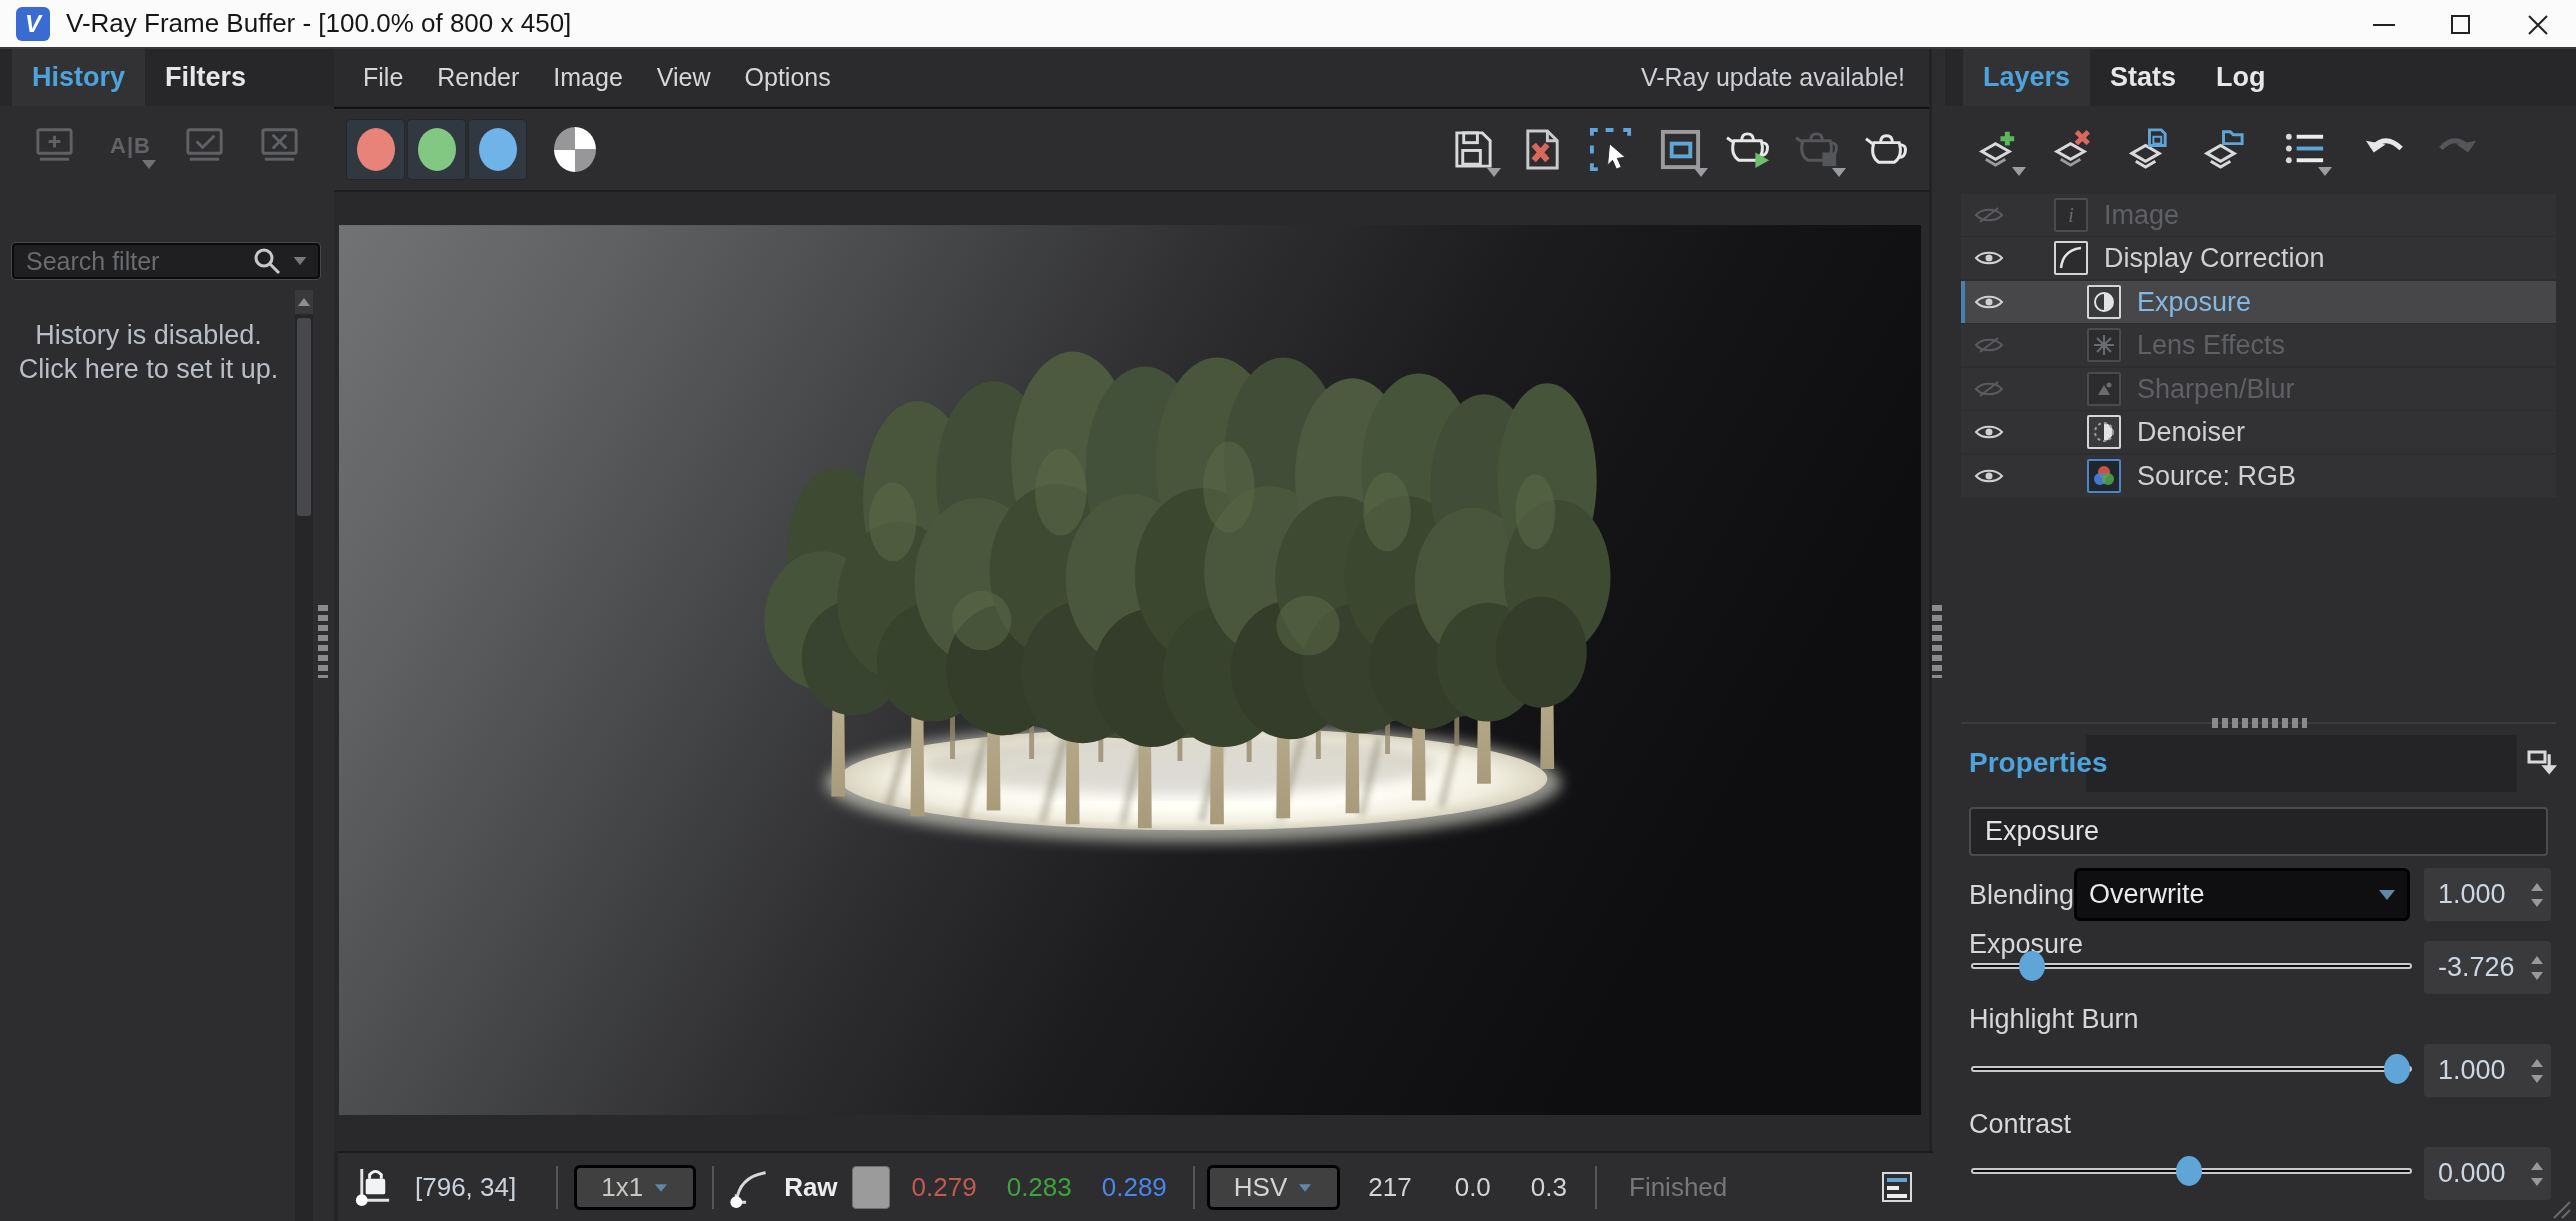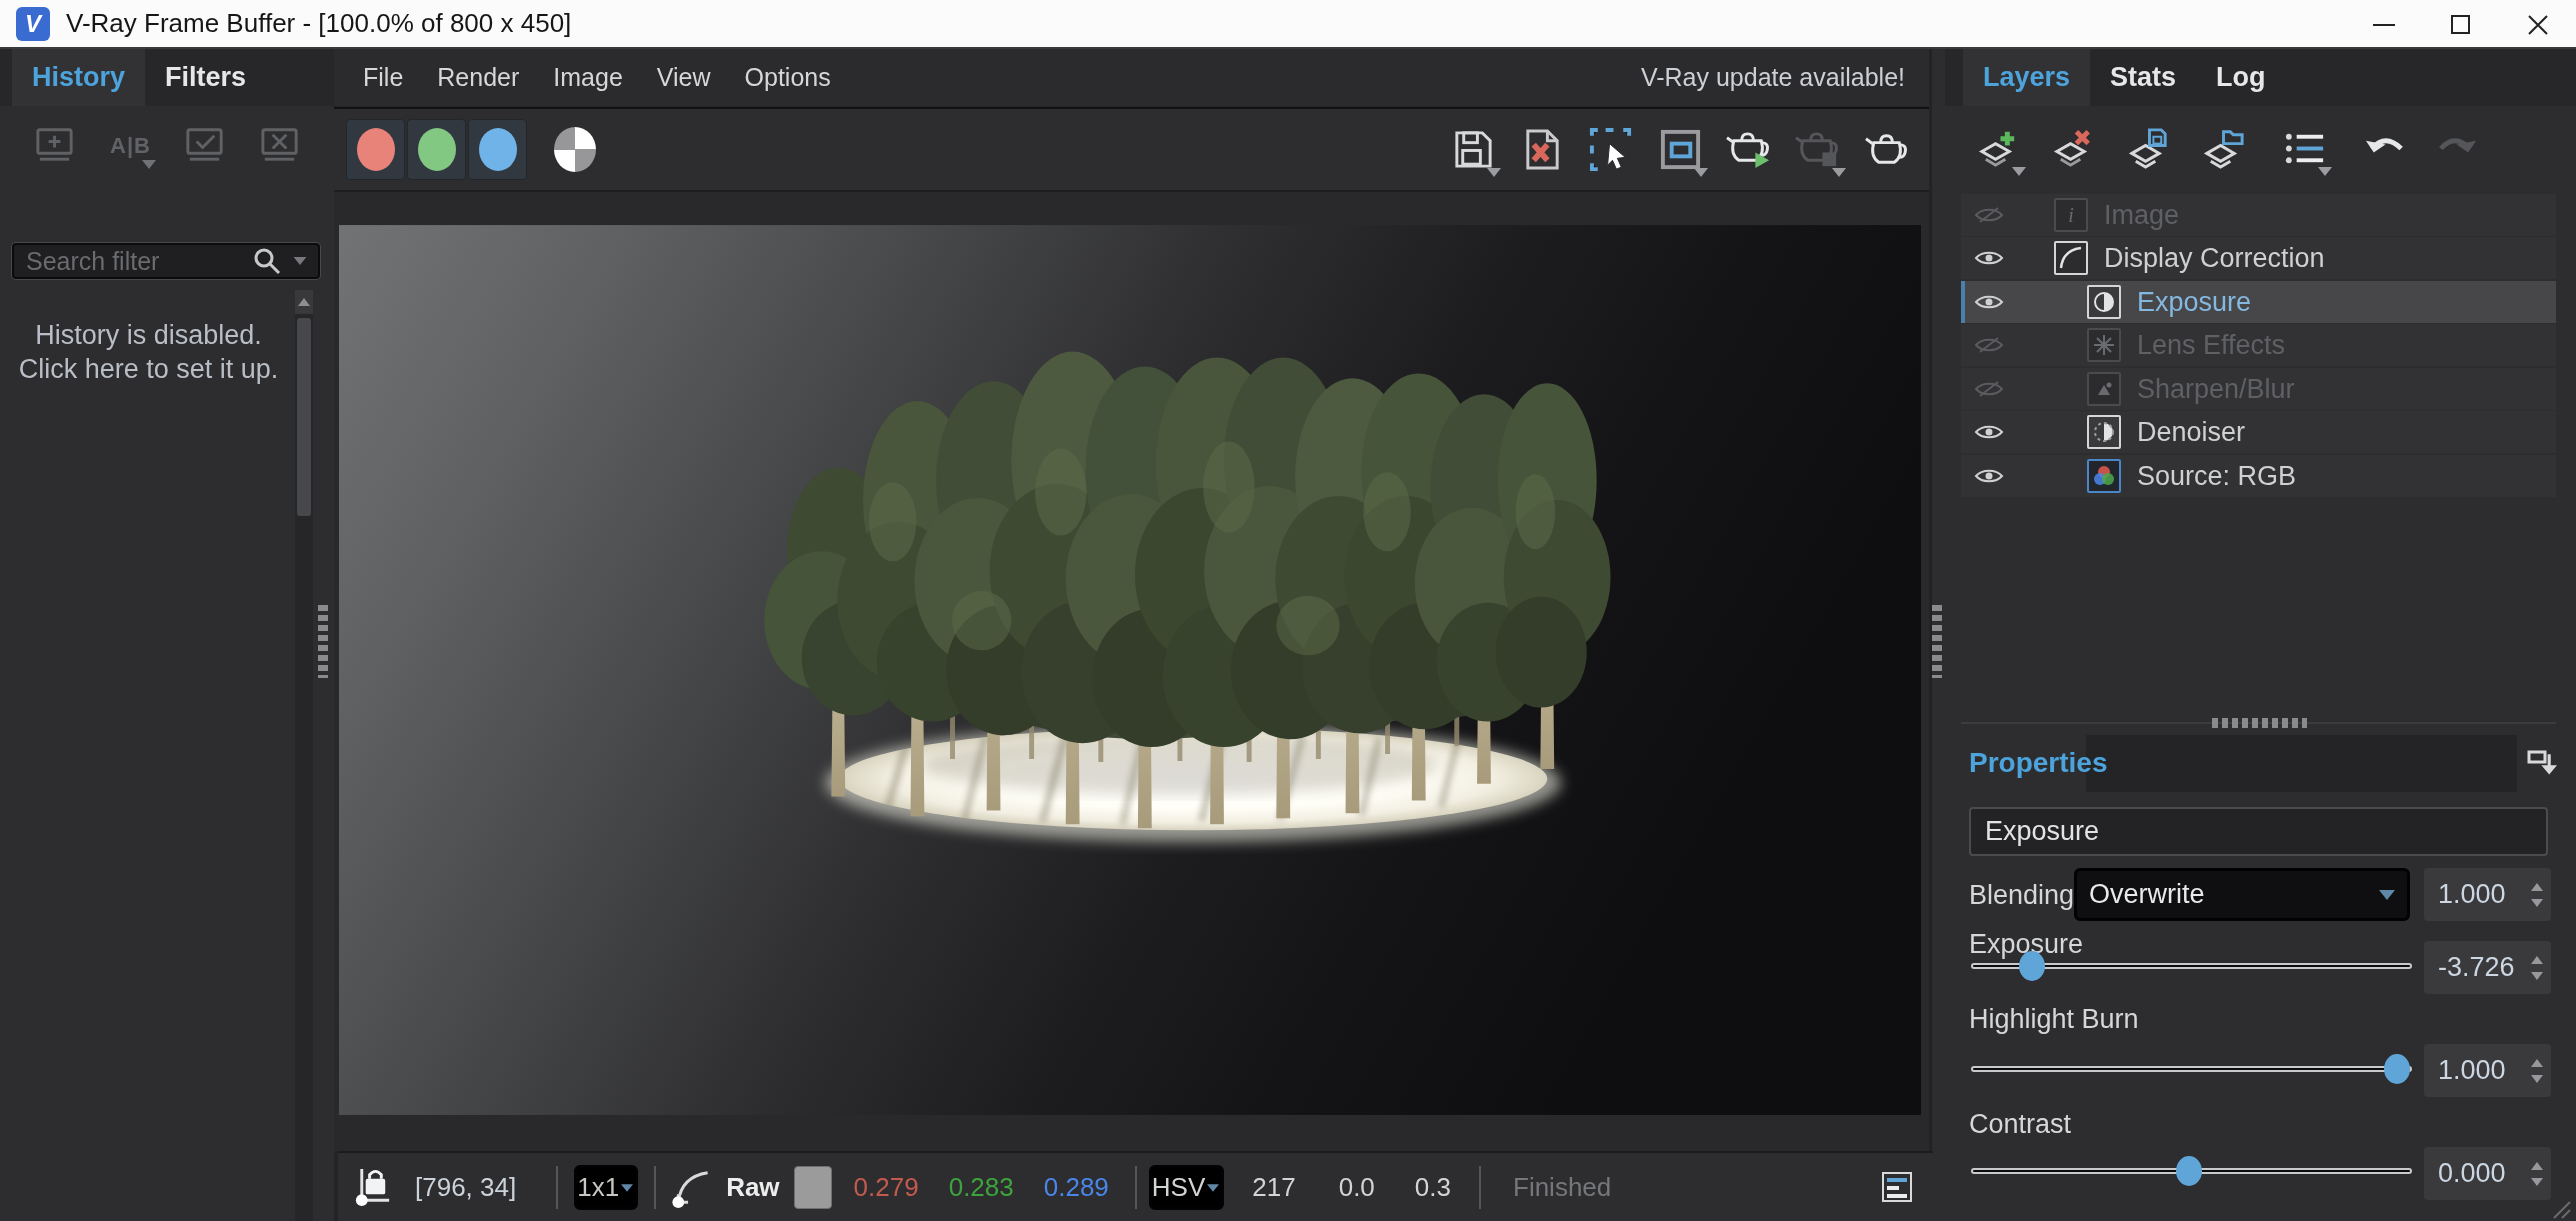--- a/index.html
+++ b/index.html
@@ -65,22 +65,22 @@
 
   
   .vgrip{width:10px;height:73px;background:repeating-linear-gradient(#8a8b8d 0 6px,transparent 6px 10px);}
   .hgrip{width:95px;height:10px;background:repeating-linear-gradient(90deg,#8a8b8d 0 6px,transparent 6px 10px);}
 
   
   .statusbar{left:338px;top:1151px;width:1595px;height:71px;background:#2d2d2f;border-top:2px solid #1c1c1e;
              display:flex;align-items:center;font-size:26px;}
   .sb-num{color:#d3d4d6;}
   .swatch{width:38px;height:43px;border-radius:4px;background:#9b9b9b;border:1px solid #6f6f71;}
-  .sb-dd{height:45px;background:#000000;border:3px solid #020204;border-radius:6px;display:flex;align-items:center;
-         padding:0 0;}
+  .sb-dd{height:45px;background:#404040;border:3px solid #020204;border-radius:6px;display:flex;align-items:center;
+         padding:0 24px;gap:10px;}
 
   
   .rtoolbar{position:absolute;left:1945px;top:107px;width:631px;height:83px;display:flex;align-items:center;padding-left:26px;}
   .lrow{position:absolute;left:1961px;width:595px;height:42px;background:#323234;display:flex;align-items:center;}
   .lrow.sel{background:#474749;}
   .lrow .sliver{position:absolute;left:0;top:0;width:4px;height:42px;background:#4a7fae;}
   .lthumb{width:34px;height:34px;border:2px solid #4a4b4e;border-radius:2px;display:flex;align-items:center;
           justify-content:center;margin-left:38px;background:#2c2c2e;}
   .lthumb.lit{border-color:#d4d5d7;}
   .lthumb.blue{border-color:#4a86c8;background:#20262c;}

